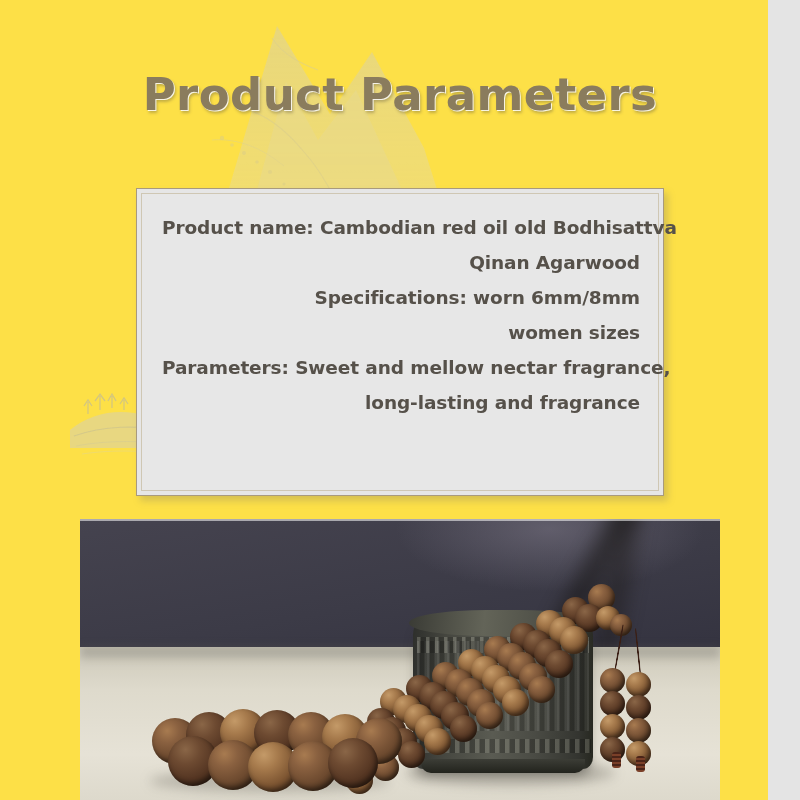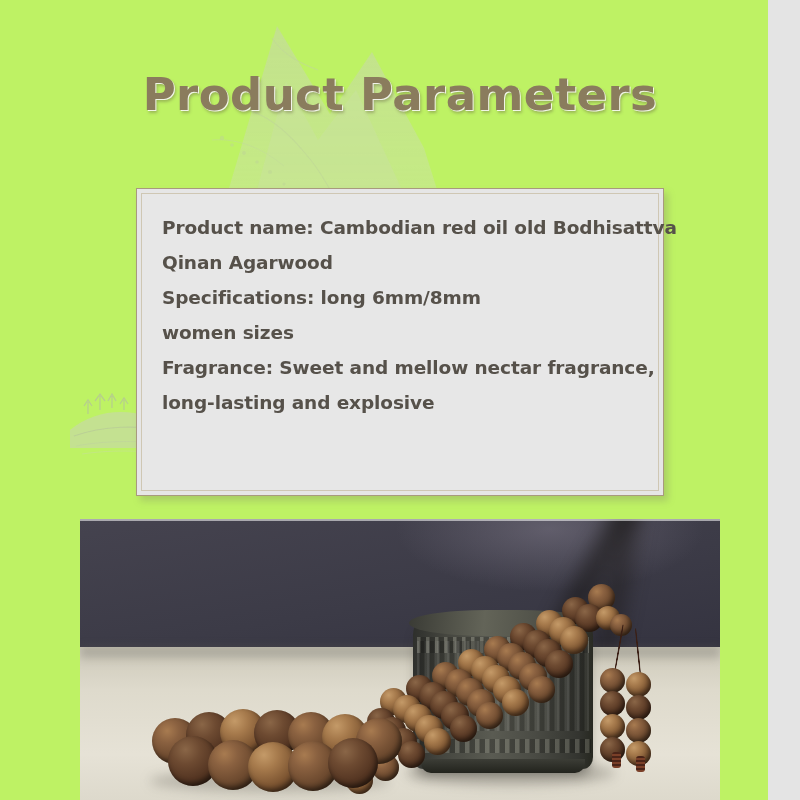--- a/index.html
+++ b/index.html
@@ -13,21 +13,21 @@
     overflow: hidden;
     font-family: "Liberation Sans", sans-serif;
     position: relative;
   }
 
   .page {
     position: absolute;
     inset: 0;
     width: 768px;
     height: 800px;
-    background: #bef264;
+    background: #fde047;
     overflow: hidden;
   }
 
   
   .wm-mountains {
     position: absolute;
     left: 72px;
     top: -10px;
     width: 430px;
     height: 330px;
@@ -77,20 +77,21 @@
     padding: 4px;
     box-shadow: 4px 5px 7px rgba(120,115,105,0.28);
   }
   .spec-inner {
     width: 100%;
     height: 100%;
     box-sizing: border-box;
     border: 1px solid #cfc7b4;
     background: #e7e7e7;
     padding: 16px 18px 10px 20px;
+    text-align: right;
   }
   .spec-line {
     font-family: "DejaVu Sans", sans-serif;
     font-size: 18.5px;
     font-weight: bold;
     color: #56514a;
     line-height: 35px;
     white-space: nowrap;
     letter-spacing: -0.1px;
   }
@@ -286,24 +287,24 @@
   </svg>
 
   <div class="title-wrap">
     <span class="title">Product Parameters</span>
   </div>
 
   <div class="spec-box">
     <div class="spec-inner">
       <div class="spec-line">Product name: Cambodian red oil old Bodhisattva</div>
       <div class="spec-line">Qinan Agarwood</div>
-      <div class="spec-line">Specifications: long 6mm/8mm</div>
+      <div class="spec-line">Specifications: worn 6mm/8mm</div>
       <div class="spec-line">women sizes</div>
-      <div class="spec-line">Fragrance: Sweet and mellow nectar fragrance,</div>
-      <div class="spec-line">long-lasting and explosive</div>
+      <div class="spec-line">Parameters: Sweet and mellow nectar fragrance,</div>
+      <div class="spec-line">long-lasting and fragrance</div>
     </div>
   </div>
 
   <div class="photo">
     <div class="ph-backdrop"></div>
     <div class="ph-table"></div>
     <div class="photo-top-line"></div>
   </div>
 
   <div class="shadow-soft" style="left:150px; top:770px; width:240px; height:22px;"></div>

